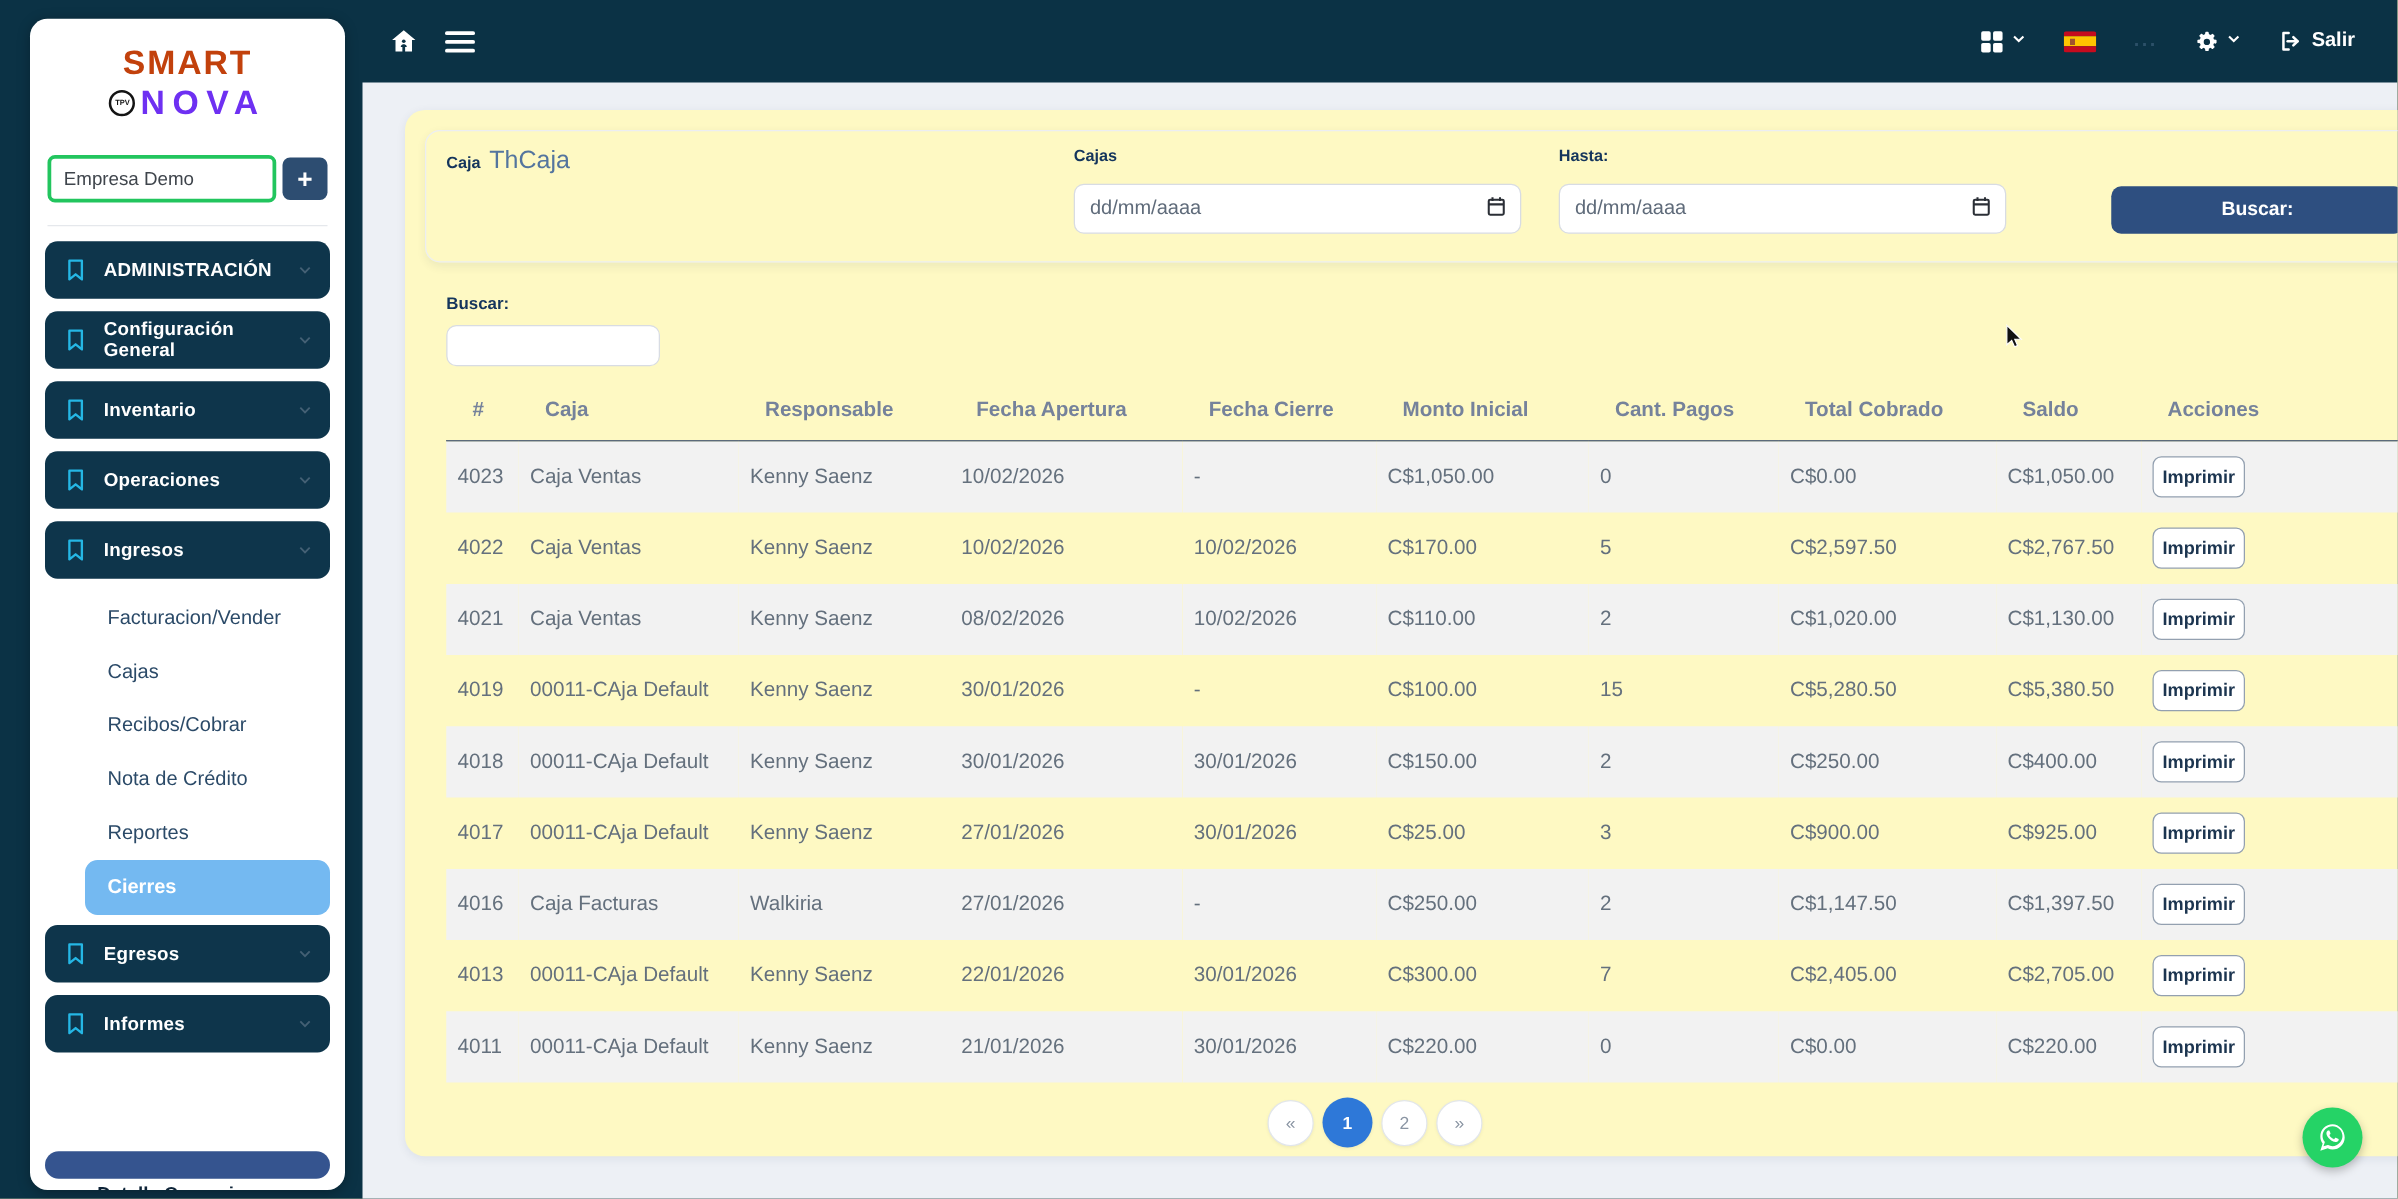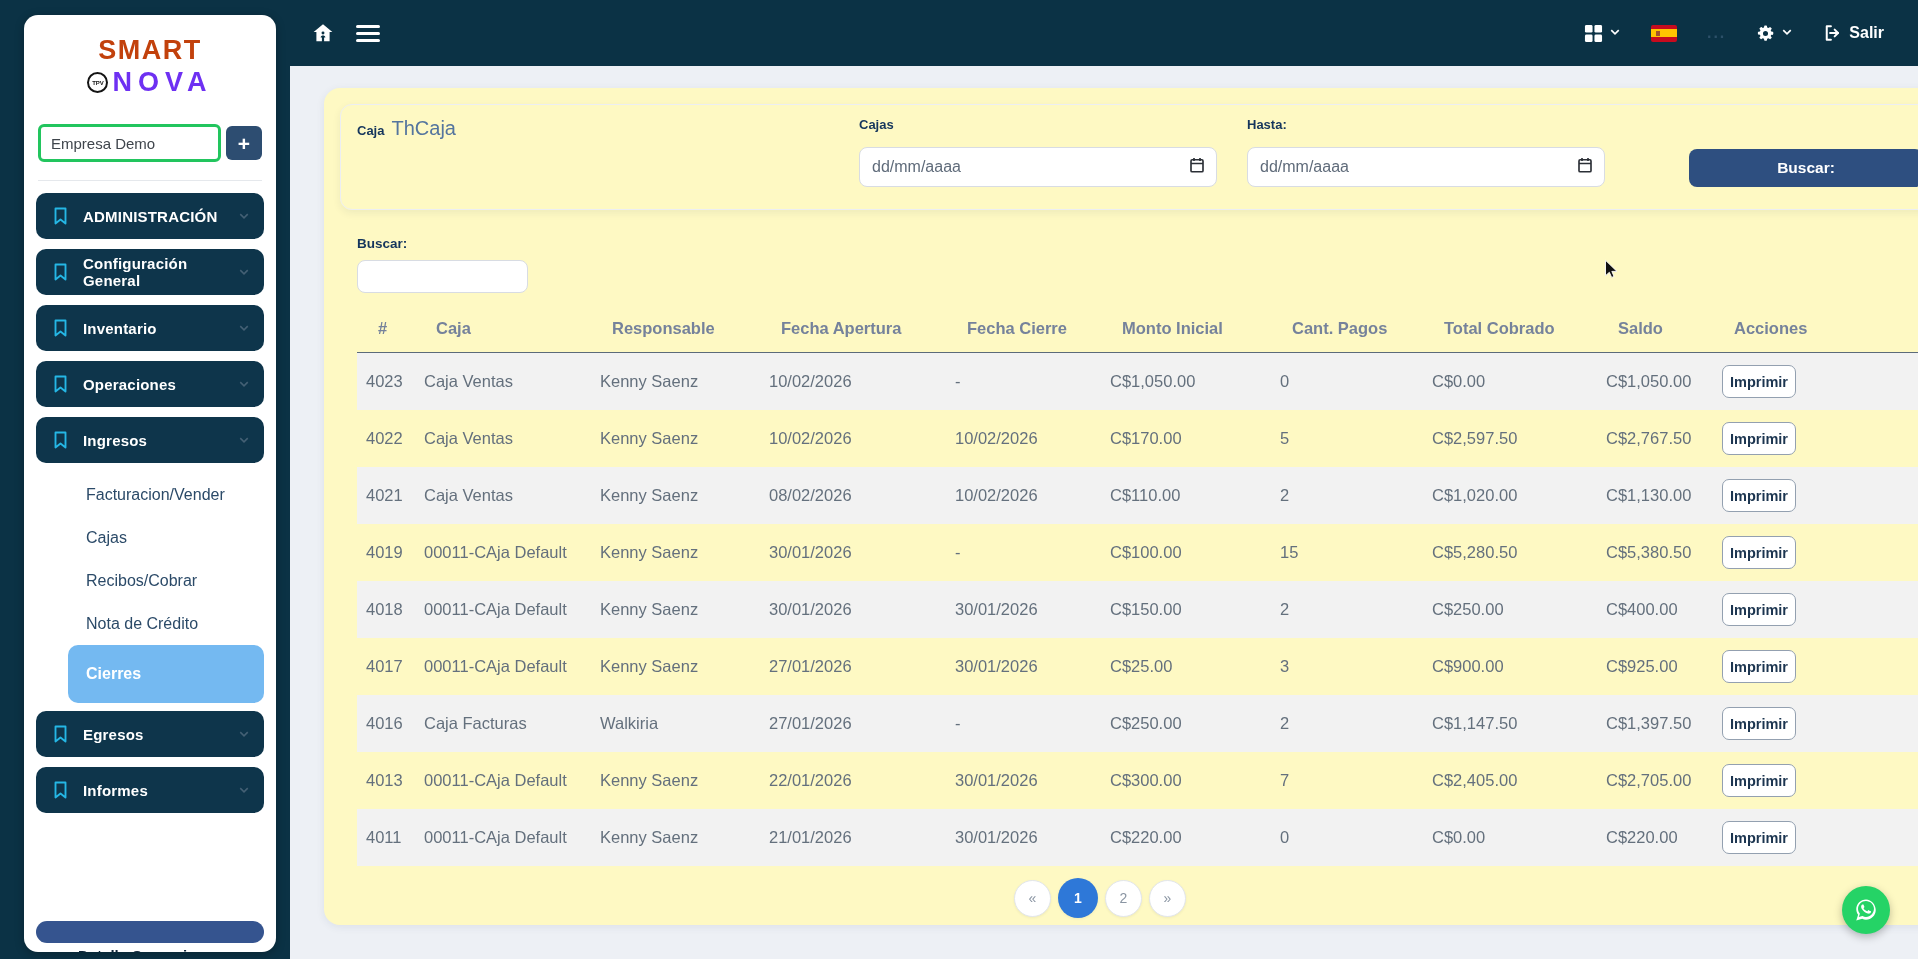--- a/index.html
+++ b/index.html
@@ -41,21 +41,21 @@
   .side-divider { border:none; border-top:1px solid #e5e8ec; margin:18px 2px 12px; }
   .nav-item { height:46px; margin-bottom:10px; background:#0e354b; border-radius:10px; display:flex;
     align-items:center; padding:0 14px 0 17px; color:#fff; font-weight:700; font-size:15px; cursor:pointer; }
   .nav-item .bm { display:inline-flex; margin-right:15px; }
   .nav-item .lbl { letter-spacing:.2px; }
   .nav-item .chev { margin-left:auto; color:#446074; display:inline-flex; }
   .subnav { margin:2px 0 8px; }
   .subnav-item { height:43px; display:flex; align-items:center; padding-left:50px; color:#2b4a68;
     font-size:16px; font-weight:500; cursor:pointer; }
   .subnav-item.active { background:#74b9f1; color:#fff; font-weight:700; border-radius:10px;
-    margin-left:32px; padding-left:18px; height:58px; }
+    margin-left:32px; padding-left:18px; height:44px; }
   .side-footer { position:absolute; left:12px; right:12px; top:906px; }
   .side-footer .pill { height:22px; border-radius:11px; background:#35548f; }
   .side-footer .flabel { margin-top:4px; text-align:center; font-size:15px; font-weight:800; color:#0e2438; }
   
   .content-card { position:absolute; left:324px; top:88px; width:1632px; height:837px; background:#fef9c3;
     border-radius:16px; box-shadow:0 2px 8px rgba(30,50,90,.08); }
   .filter-panel { margin:16px; border:1px solid #eceef2; border-radius:12px;
     box-shadow:0 3px 8px rgba(20,40,80,.07); padding:12px 16px 22px; display:flex; align-items:flex-start; }
   .fgroup { display:flex; flex-direction:column; }
   .fgroup.caja { width:482px; }
@@ -253,20 +253,23 @@
   </div>
         <div class="subnav-item">
     <span>Cajas</span>
   </div>
         <div class="subnav-item">
     <span>Recibos/Cobrar</span>
   </div>
         <div class="subnav-item">
     <span>Nota de Crédito</span>
   </div>
+        <div class="subnav-item">
+    <span>Reportes</span>
+  </div>
         <div class="subnav-item active">
     <span>Cierres</span>
   </div>
       </div>
       <div class="nav-item">
     <span class="bm">
       <svg width="15" height="18" viewBox="0 0 24 28" fill="none" stroke="#25b7e5" stroke-width="3" stroke-linejoin="round">
             <path d="M4 2h16v24l-8-6.5L4 26z"></path>
           </svg>
     </span>

